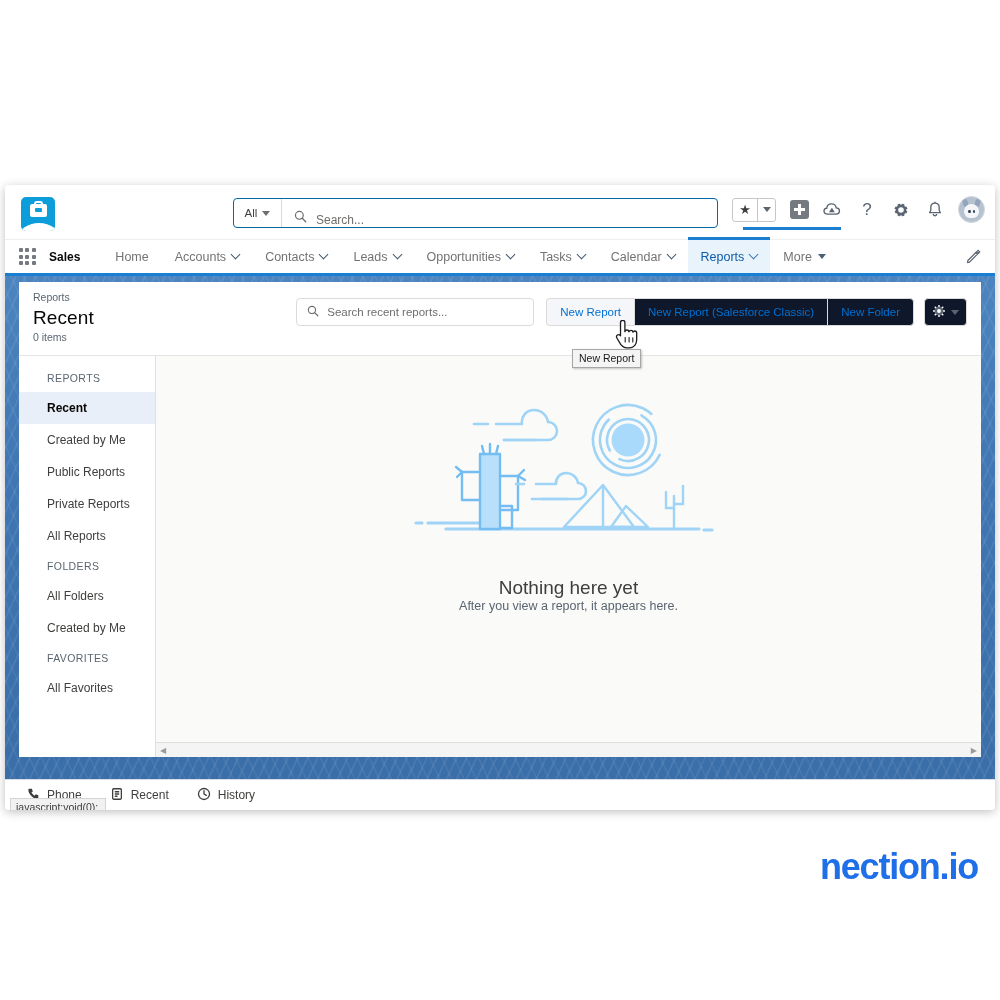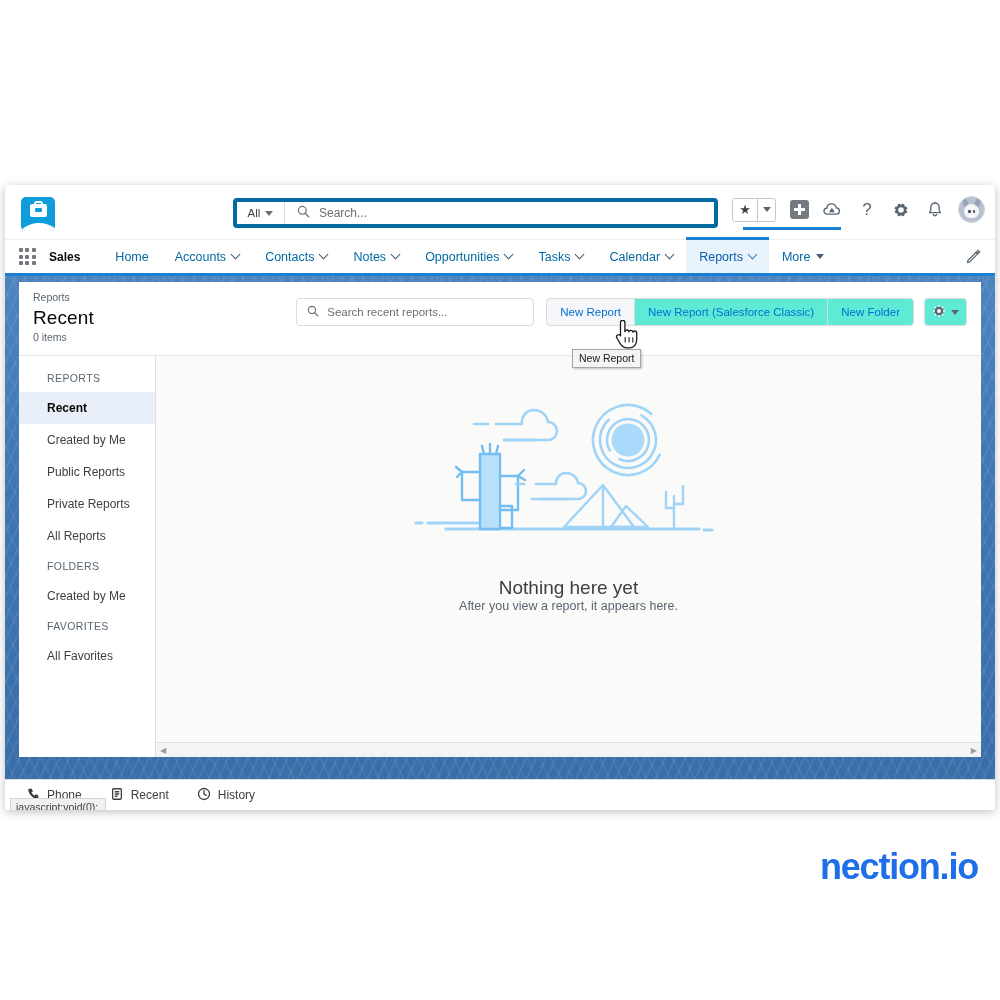--- a/index.html
+++ b/index.html
@@ -51,22 +51,22 @@
   }
   .app-logo .wave {
     position: absolute; left: -3px; bottom: -7px;
     width: 42px; height: 15px; background: #fff;
     border-radius: 50% 50% 0 0 / 100% 100% 0 0;
   }
 
   .gsearch {
     position: absolute; left: 228px; top: 13px;
     width: 485px; height: 30px;
-    border: 4px solid #0369a1; border-radius: 4px;
-    display: flex; align-items: center;
+    border: 1px solid #0369a1; border-radius: 4px;
+    display: flex; align-items: flex-end;
     background: #fff;
   }
   .gsearch .scope {
     width: 48px; height: 100%;
     display: flex; align-items: center; justify-content: center; gap: 5px;
     border-right: 1px solid #dddbda;
     font-size: 11.5px; color: #3e3e3c;
   }
   .caret-dn {
     width: 0; height: 0;
@@ -122,21 +122,21 @@
   }
   .waffle .grid { display: grid; grid-template-columns: repeat(3, 4px); gap: 2.5px; }
   .waffle .grid i { width: 4px; height: 4px; background: #747a80; border-radius: 1px; display: block; }
   .appname {
     display: flex; align-items: center; padding-right: 22px;
     font-size: 12px; color: #080707; font-weight: 600;
   }
   .navitems { display: flex; align-items: stretch; flex: 1; }
   .navitem {
     display: flex; align-items: center; gap: 6px;
-    padding: 0 13px; font-size: 12.5px; color: #0369a1;
+    padding: 0 13px; font-size: 12.5px; color: #737373;
     position: relative; white-space: nowrap;
   }
   .navitem.active {
     background: #e8f3fc; border-top: 3px solid #1b7fd1; margin-top: -3px;
     color: #0b5cab;
   }
   .chev {
     width: 0; height: 0; border-left: 4px solid transparent; border-right: 4px solid transparent;
     border-top: 5px solid #0f2b46; opacity: .75;
   }
@@ -179,21 +179,21 @@
     width: 238px; height: 28px; border: 1px solid #dddbda; border-radius: 4px;
     background: #fff; display: flex; align-items: center; margin-right: 12px;
   }
   .lsearch .sicon { margin: 0 8px 0 10px; }
   .lsearch .sph { font-size: 11.5px; color: #706e6b; }
   .btngrp { display: flex; align-items: stretch; }
   .btn {
     height: 28px; padding: 0 13px;
     display: flex; align-items: center; justify-content: center;
     border: 1px solid #dddbda; border-right: none;
-    background: #5eead4; font-size: 11.5px; color: #0070d2; white-space: nowrap;
+    background: #0f172a; font-size: 11.5px; color: #0070d2; white-space: nowrap;
   }
   .btn:first-child { border-radius: 4px 0 0 4px; }
   .btn.hover { background: #f4f6f9; }
   .btn.gearbtn {
     border-right: 1px solid #dddbda; border-radius: 0 4px 4px 0;
     padding: 0 7px; gap: 5px; margin-left: 10px; border-left: 1px solid #dddbda;
     border-radius: 4px;
   }
   .btn.lastplain { border-right: 1px solid #dddbda; border-radius: 0 4px 4px 0; }
 
@@ -372,21 +372,21 @@
         </div>
         <div class="navitem">
           <span>Accounts</span>
           <span class="chev thin"></span>
         </div>
         <div class="navitem">
           <span>Contacts</span>
           <span class="chev thin"></span>
         </div>
         <div class="navitem">
-          <span>Notes</span>
+          <span>Leads</span>
           <span class="chev thin"></span>
         </div>
         <div class="navitem">
           <span>Opportunities</span>
           <span class="chev thin"></span>
         </div>
         <div class="navitem">
           <span>Tasks</span>
           <span class="chev thin"></span>
         </div>
@@ -465,20 +465,21 @@
 
         <div class="sidebar">
           <div class="sechead">REPORTS</div>
           <div class="sitem active">Recent</div>
           <div class="sitem">Created by Me</div>
           <div class="sitem">Public Reports</div>
           <div class="sitem">Private Reports</div>
           <div class="sitem">All Reports</div>
 
           <div class="sechead">FOLDERS</div>
+          <div class="sitem">All Folders</div>
           <div class="sitem">Created by Me</div>
 
           <div class="sechead">FAVORITES</div>
           <div class="sitem">All Favorites</div>
         </div>
 
         <div class="content">
           <div class="empty">
 
             <svg class="illus" viewBox="0 0 330 185">

